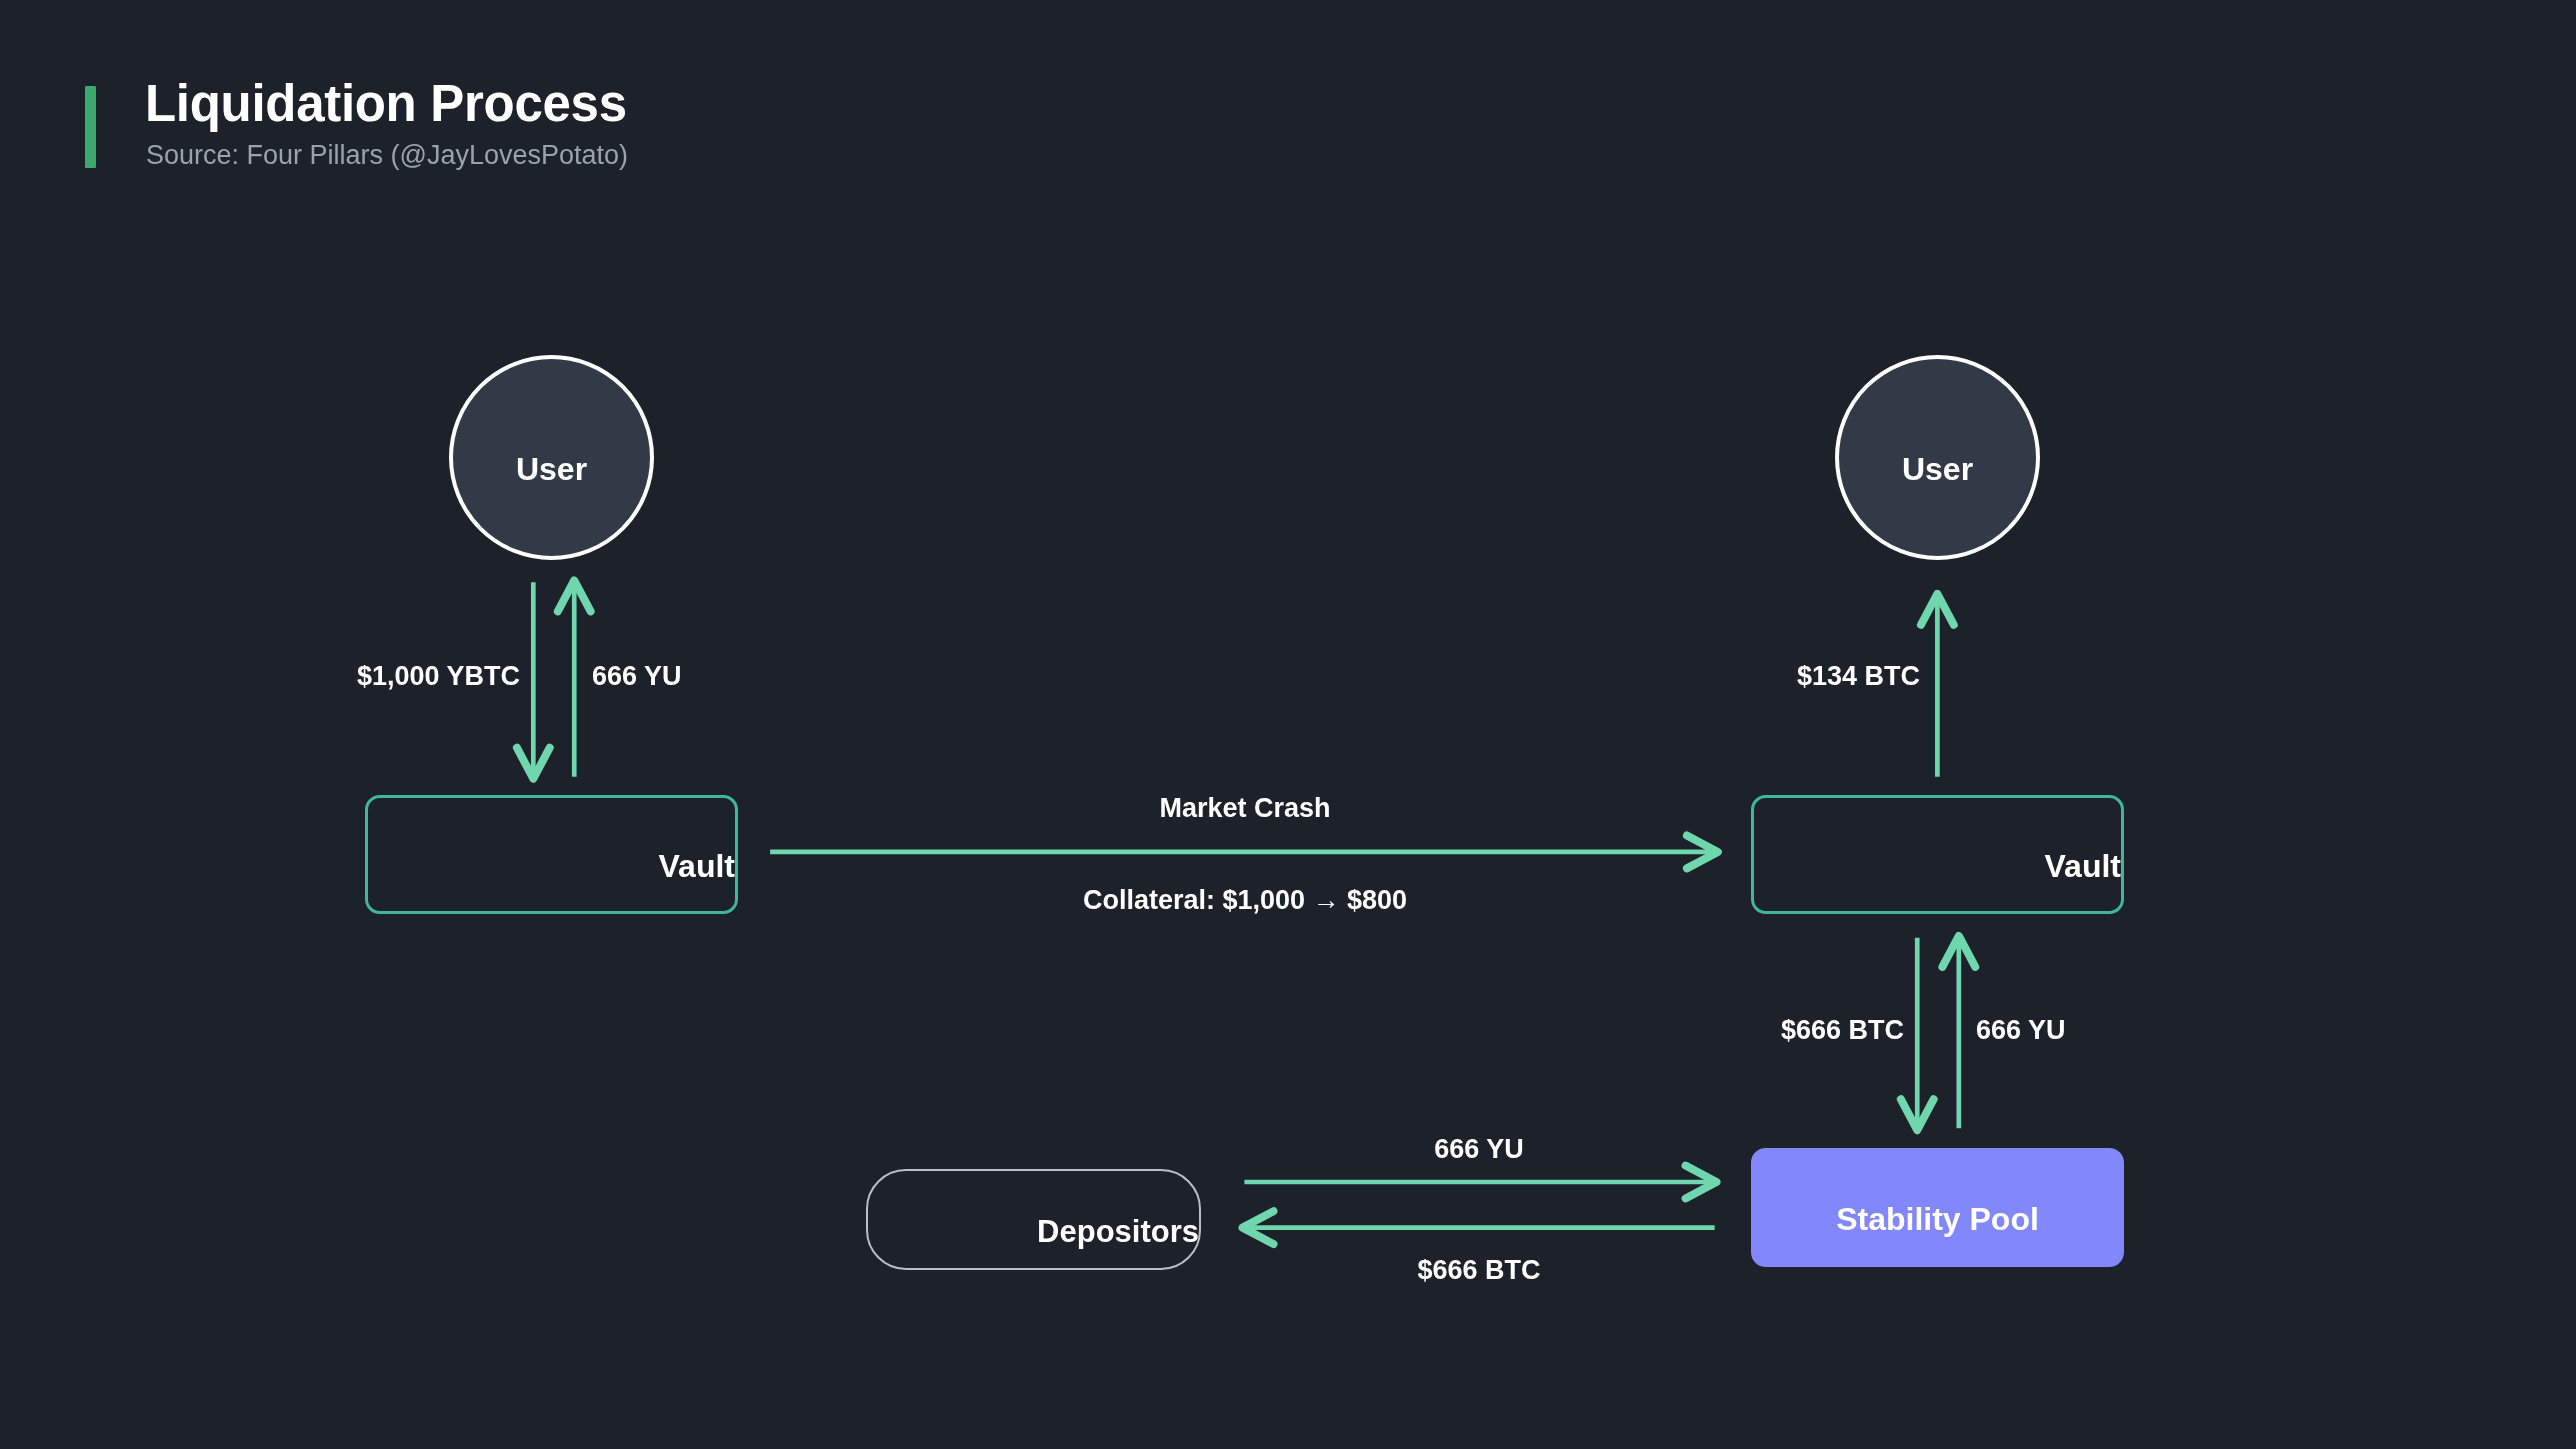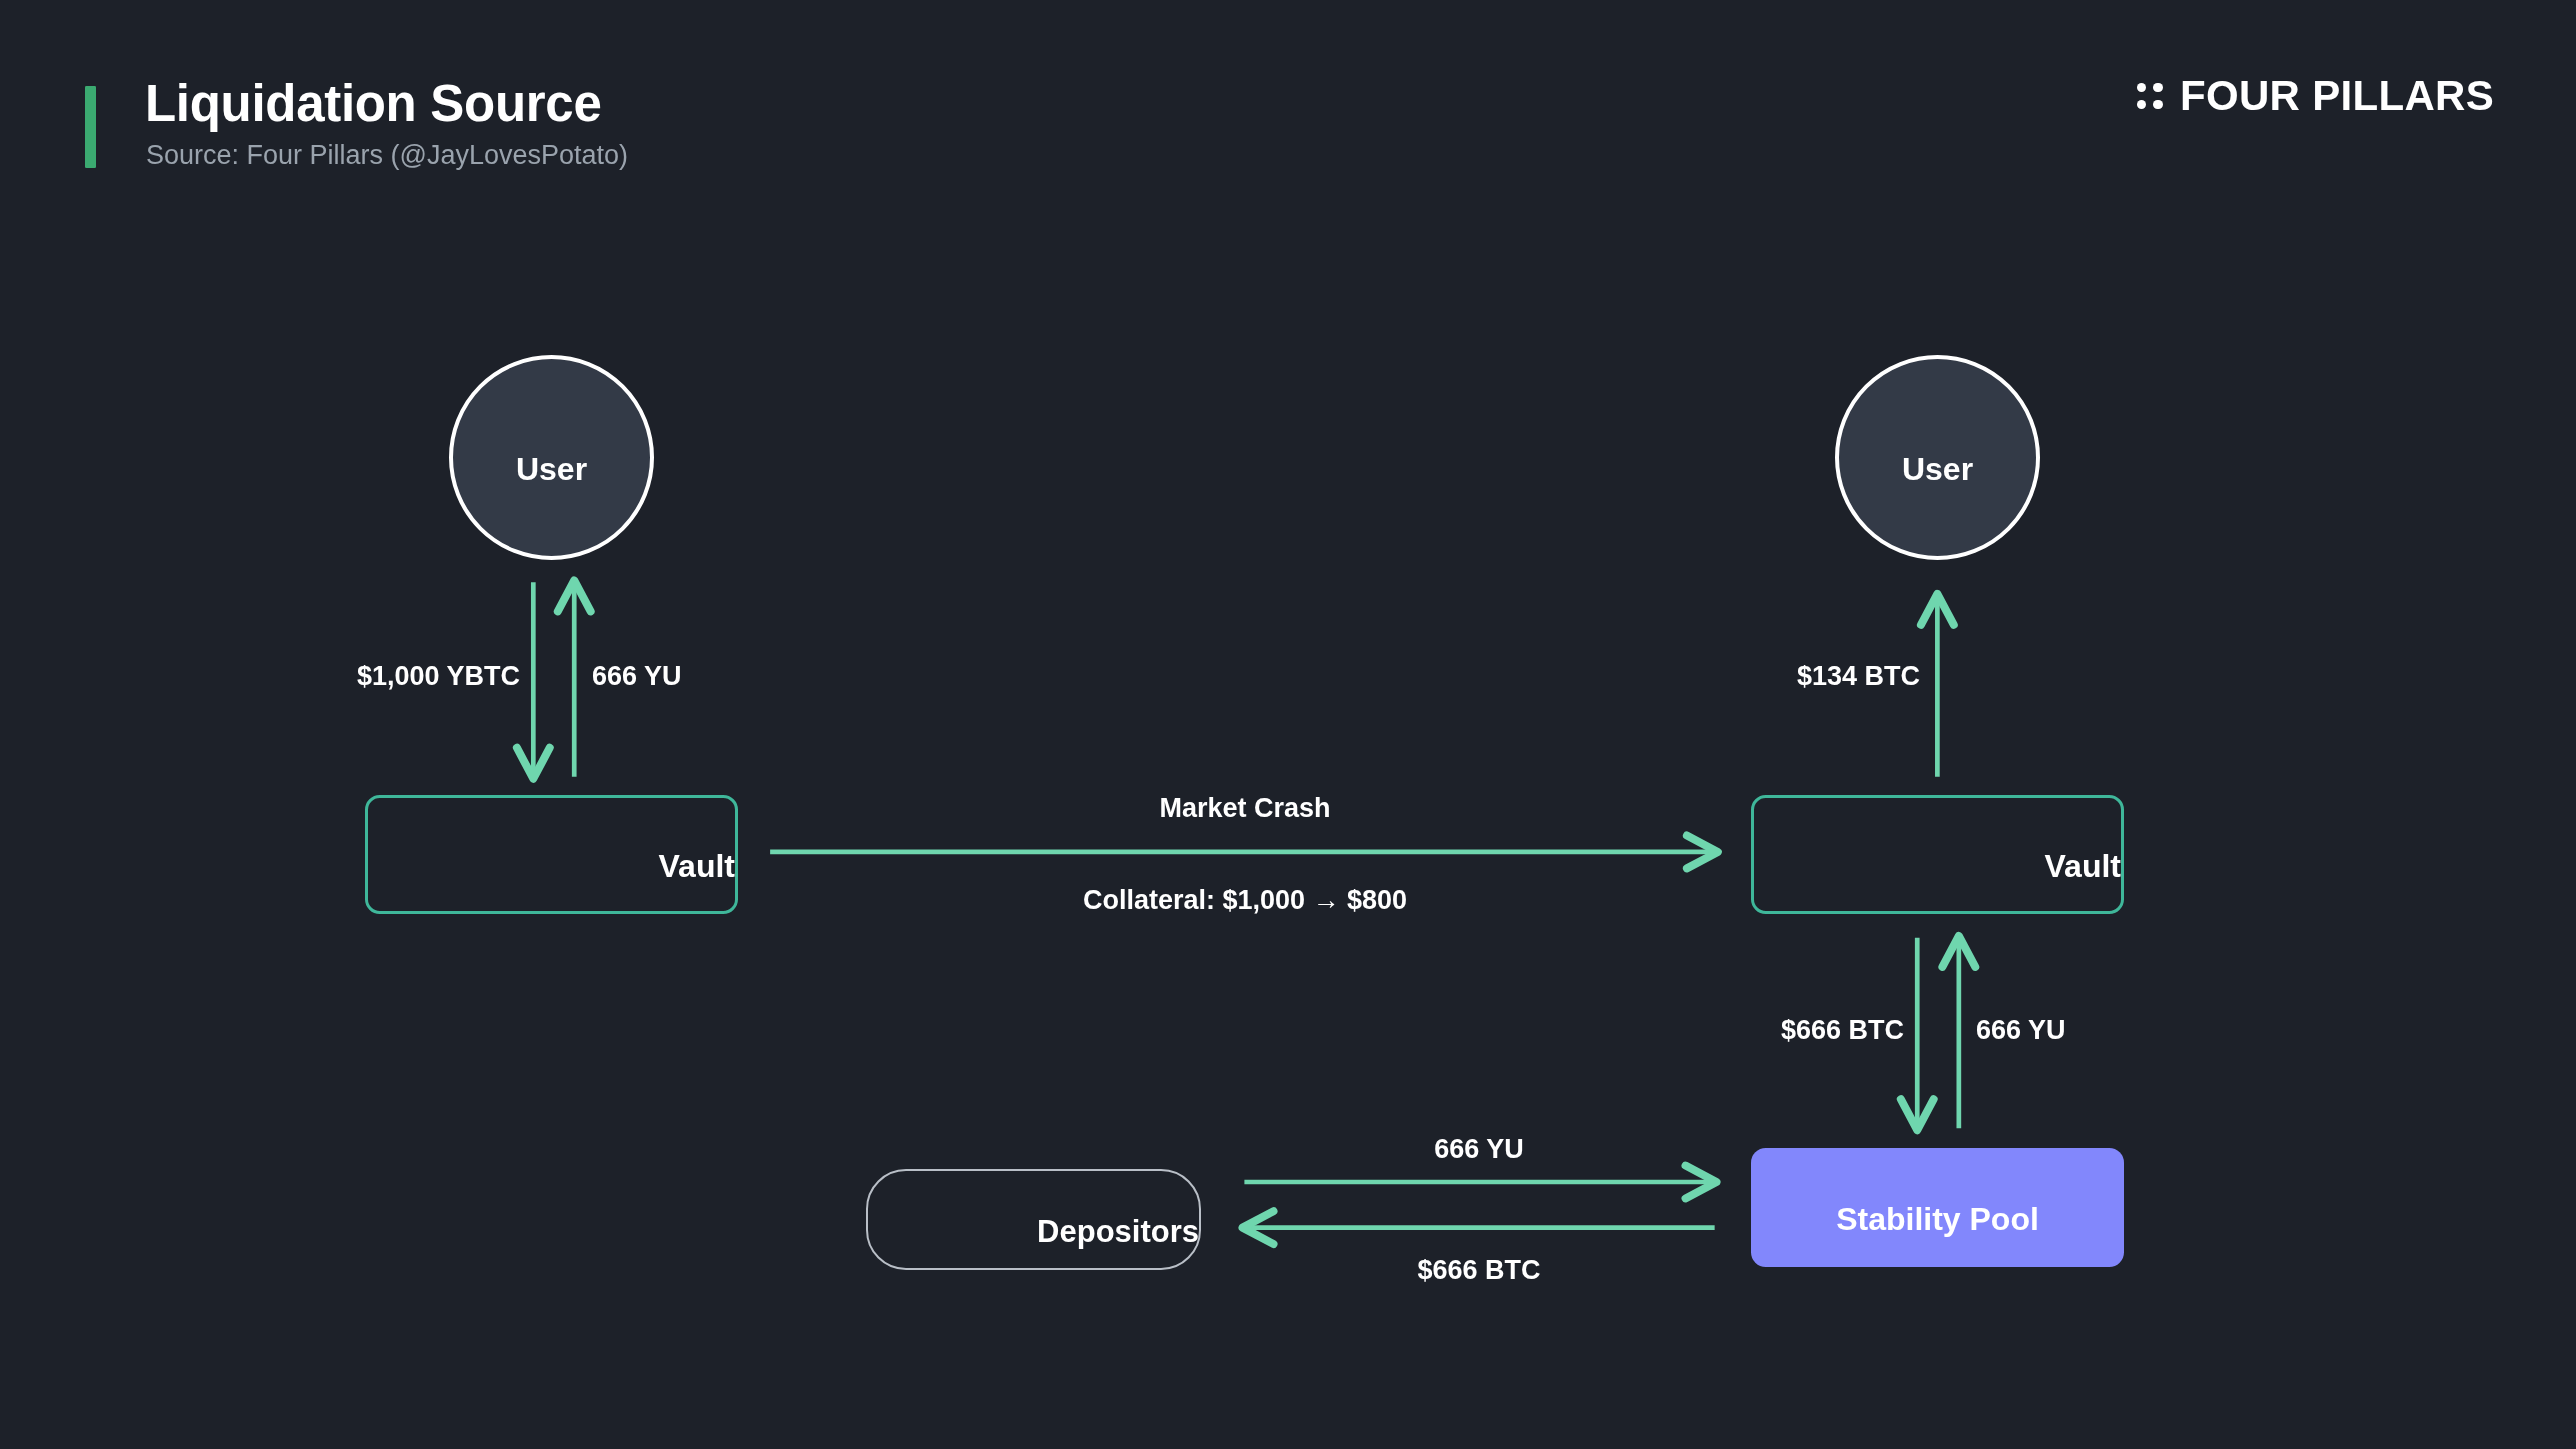--- a/index.html
+++ b/index.html
@@ -76,32 +76,23 @@
   .edge-label.right-al{transform:translateX(-100%);}
 
   svg.edges{position:absolute;left:0;top:0;width:2576px;height:1449px;pointer-events:none;}
 </style>
 </head>
 <body>
 
 <div id="stage">
 
   <div class="accent-bar"></div>
-  <div class="page-title">Liquidation Source</div>
+  <div class="page-title">Liquidation Process</div>
   <div class="page-subtitle">Source: Four Pillars (@JayLovesPotato)</div>
 
-  <div class="brand">
-    <span class="brand-dots">
-      <i></i>
-        <i></i>
-        <i></i>
-        <i></i>
-    </span>
-    <span class="brand-name">FOUR PILLARS</span>
-  </div>
 
   <svg class="edges" viewBox="0 0 3840 2160">
     <defs>
       <marker id="ah" markerWidth="9" markerHeight="9" refX="7.2" refY="4.5" orient="auto" markerUnits="strokeWidth">
         <path d="M1,1 L7.6,4.5 L1,8" fill="none" stroke="#6fd6ae" stroke-width="1.7" stroke-linecap="round" stroke-linejoin="round"></path>
       </marker>
     </defs>
 
     <line x1="795" y1="868" x2="795" y2="1158" stroke="#6fd6ae" stroke-width="7" marker-end="url(#ah)"></line>
 

